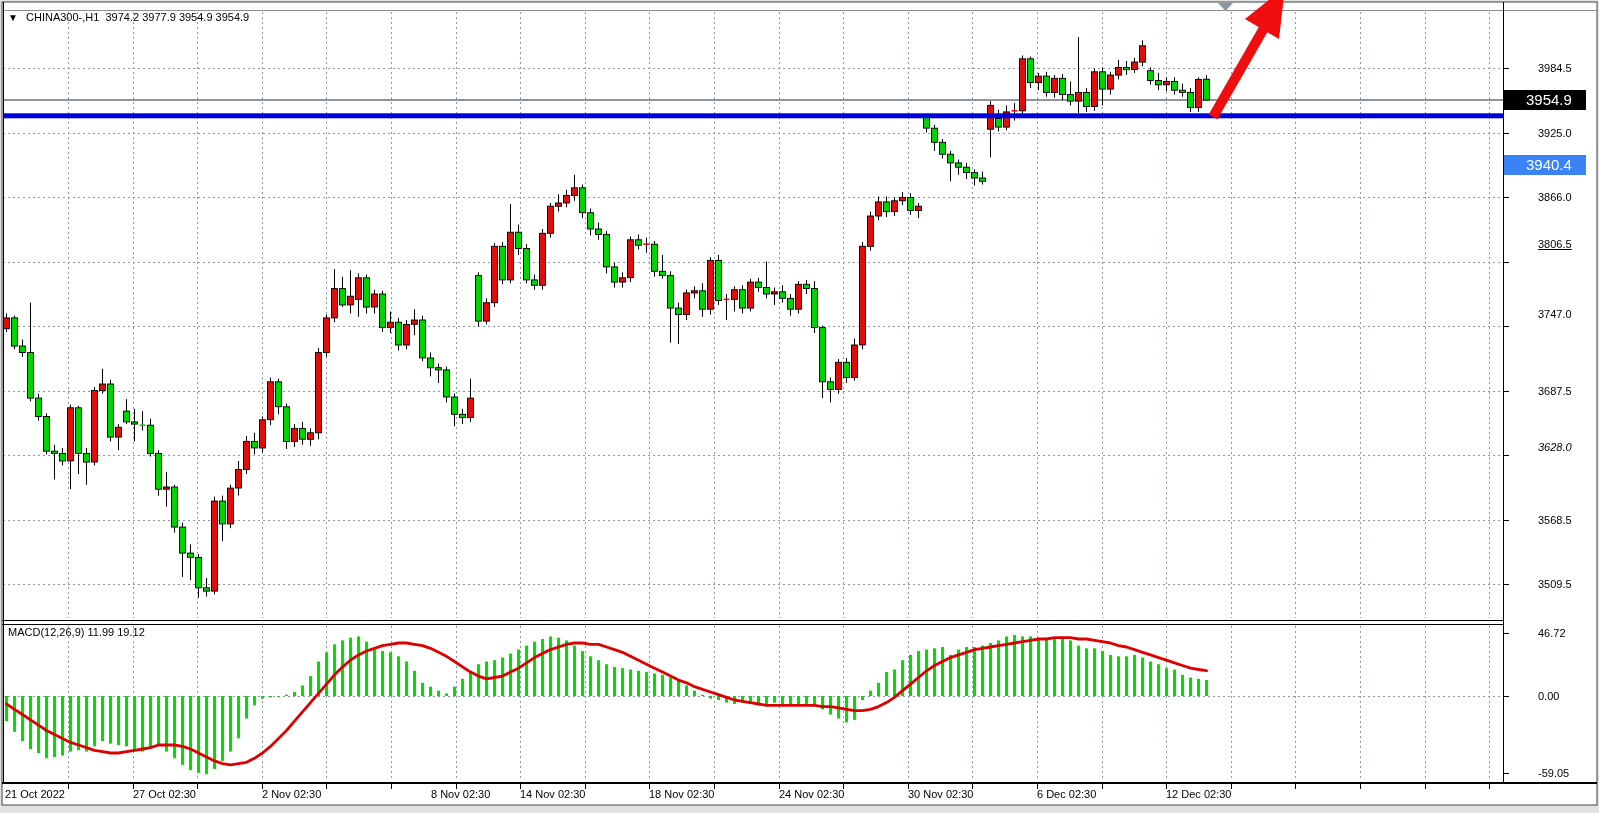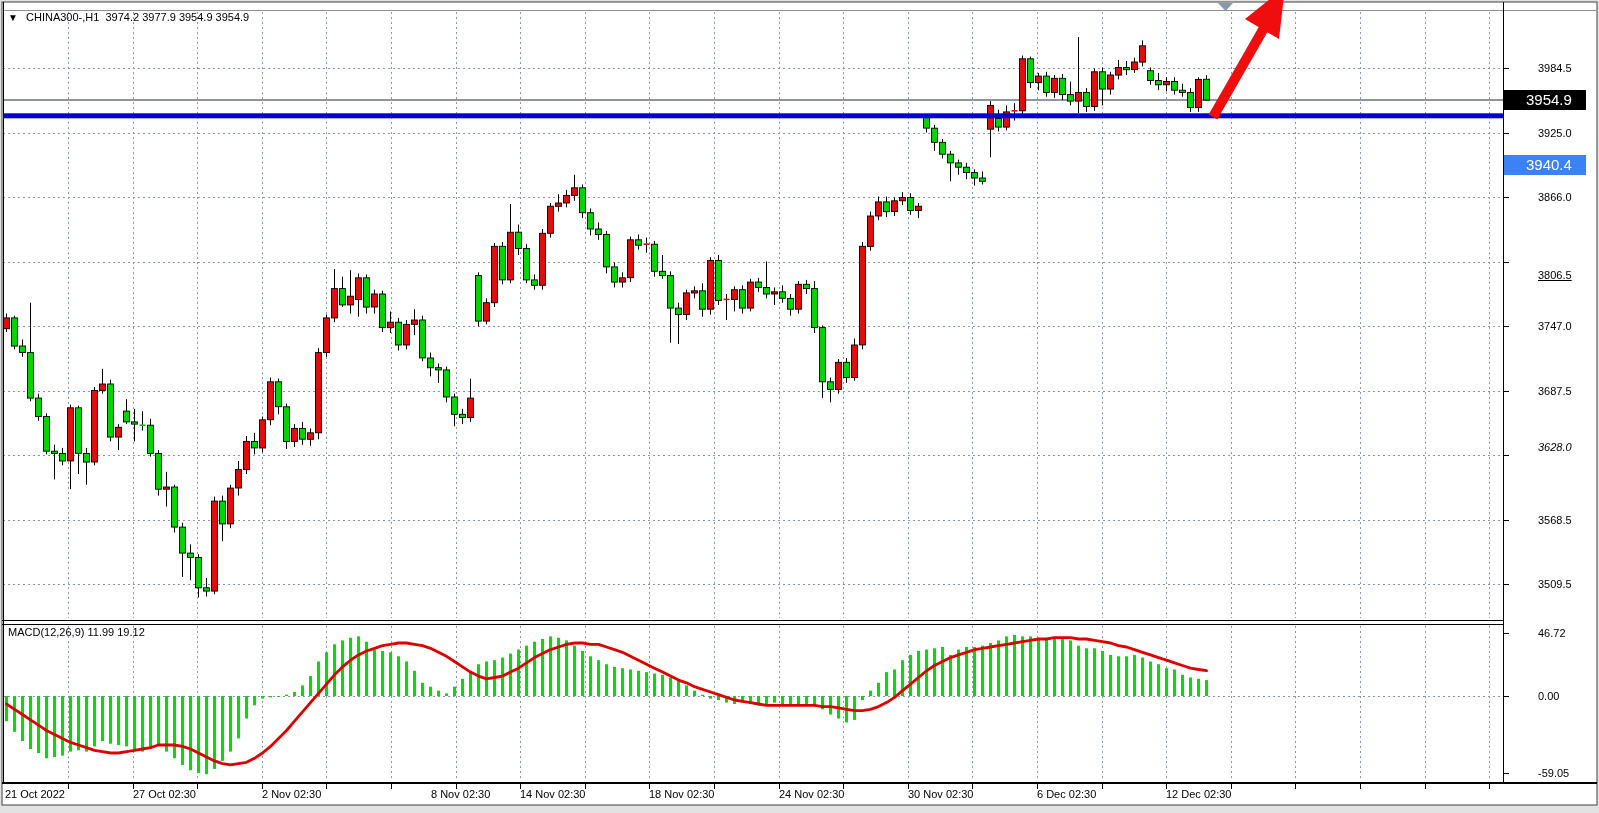--- a/index.html
+++ b/index.html
@@ -606,22 +606,22 @@
 
   <div class="badge" id="bid-badge" style="top: 90px; background: rgb(0, 0, 0);">3954.9</div>
   <div class="badge" id="hline-badge" style="top: 111px; background: #3b82f6; margin-top: 44px;">3940.4</div>
 
   <div class="txt" id="macd-label">MACD(12,26,9) 11.99 19.12</div>
 
   <div id="price-labels">
       <div class="txt plabel" style="top: 60px;">3984.5</div>
       <div class="txt plabel" style="top: 124.5px;">3925.0</div>
       <div class="txt plabel" style="top: 189px;">3866.0</div>
-      <div class="txt plabel" style="top: 267px; text-decoration: underline;">3806.5</div>
-      <div class="txt plabel" style="top: 318px;">3747.0</div>
+      <div class="txt plabel" style="top: 236px; text-decoration: underline;">3806.5</div>
+      <div class="txt plabel" style="top: 306px;">3747.0</div>
       <div class="txt plabel" style="top: 382.5px;">3687.5</div>
       <div class="txt plabel" style="top: 439px; font-style: italic;">3628.0</div>
       <div class="txt plabel" style="top: 511.5px;">3568.5</div>
       <div class="txt plabel" style="top: 576px;">3509.5</div>
     </div>
   <div id="macd-scale-labels">
       <div class="txt plabel" style="top: 625px;">46.72</div>
       <div class="txt plabel" style="top: 688px;">0.00</div>
       <div class="txt plabel" style="top: 765px;">-59.05</div>
     </div>

